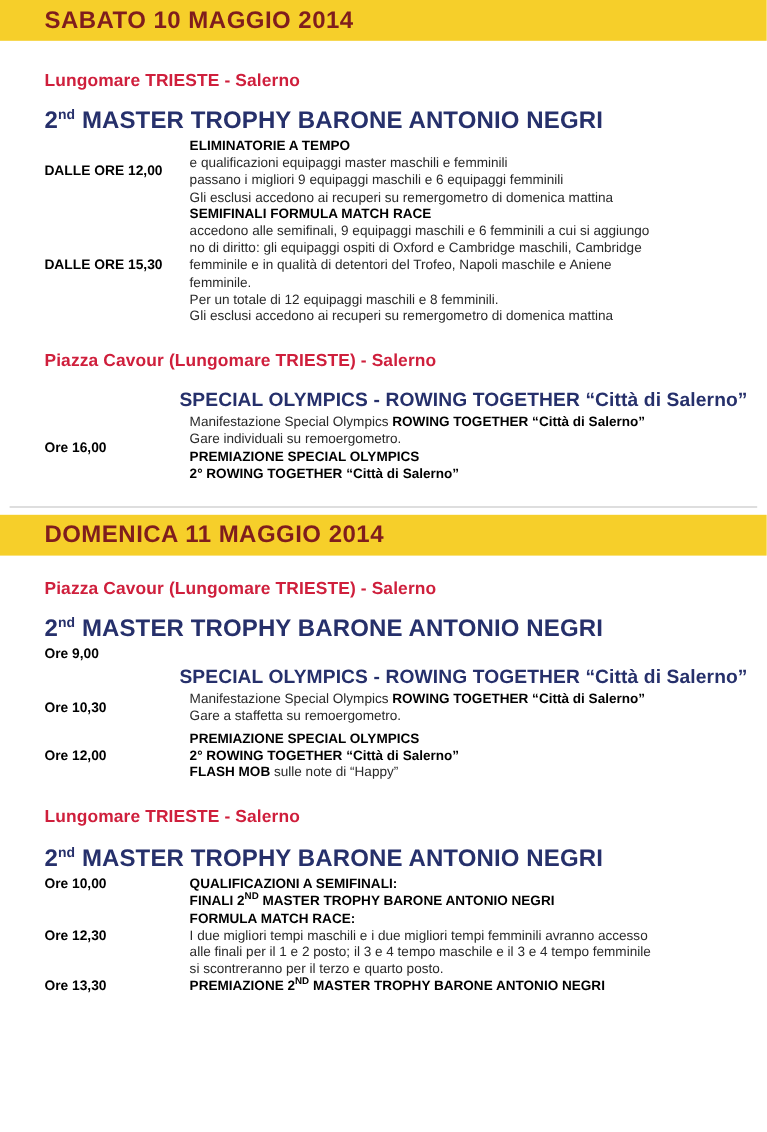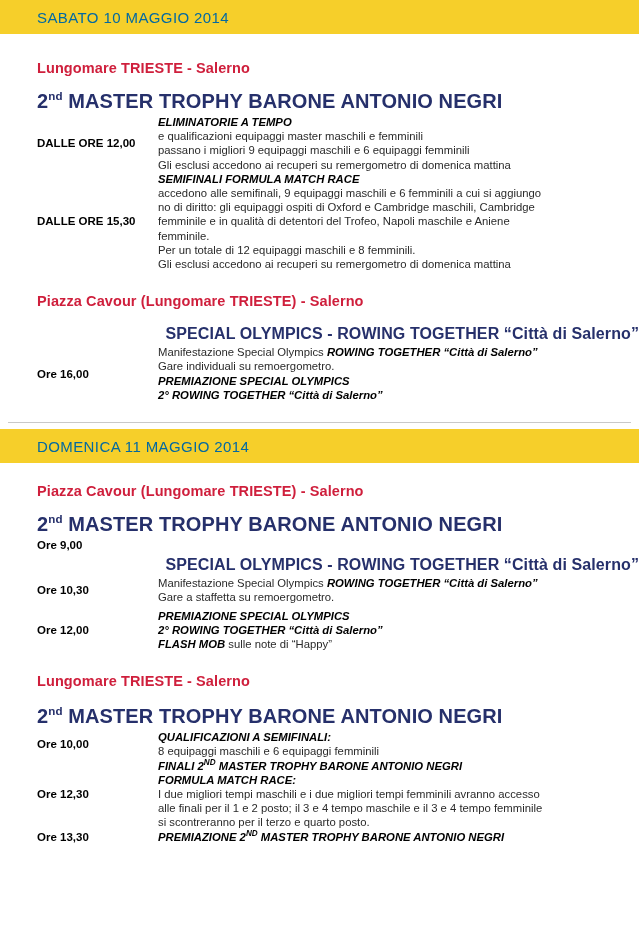--- a/index.html
+++ b/index.html
@@ -19,35 +19,35 @@
   
   .day-banner {
     background: #f6cf2a;
     height: 34px;
     display: flex;
     align-items: center;
     padding-left: 37px;
     box-sizing: border-box;
   }
   .day-banner-text {
-    font-size: 15px;
-    font-weight: normal;
+    font-size: 20px;
+    font-weight: bold;
     letter-spacing: 0.4px;
-    color: #0369a1;
+    color: #7f1d1d;
   }
 
   .rule {
     height: 1px;
     background: #c9c9c9;
     margin: 0 8px 0 8px;
   }
 
   
   .content {
-    padding: 0 0 0 37px;
+    padding: 0 16px 0 37px;
     box-sizing: border-box;
   }
 
   .venue {
     color: #cf1f3c;
     font-size: 14.5px;
     font-weight: bold;
     letter-spacing: 0.1px;
     margin: 0;
     padding: 0;
@@ -87,21 +87,20 @@
   }
   .sched-body {
     flex: 1 1 auto;
     font-size: 11.3px;
     line-height: 14.2px;
     color: #2a2a2a;
   }
   .sched-body .b {
     font-weight: bold;
     color: #000;
-    font-style: italic;
   }
   .sched-body sup {
     font-size: 0.72em;
     vertical-align: super;
     line-height: 0;
   }
   .line { display: block; white-space: nowrap; }
 
   .sp-2 { height: 2px; }
   .sp-4 { height: 4px; }
@@ -220,21 +219,20 @@
   <div class="venue">Lungomare TRIESTE - Salerno</div>
   <div class="sp-16"></div>
 
   <div class="event-title"><span>2</span><sup>nd</sup><span> MASTER TROPHY BARONE ANTONIO NEGRI</span></div>
   <div class="sp-2"></div>
 
   <div class="sched-row">
     <div class="sched-time">Ore 10,00</div>
     <div class="sched-body">
       <span class="line b">QUALIFICAZIONI A SEMIFINALI:</span>
-      <span class="line">8 equipaggi maschili e 6 equipaggi femminili</span>
     </div>
   </div>
 
   <div class="sched-row">
     <div class="sched-time">Ore 12,30</div>
     <div class="sched-body">
       <span class="line b"><span>FINALI 2</span><sup>ND</sup><span> MASTER TROPHY BARONE ANTONIO NEGRI</span></span>
       <span class="line b">FORMULA MATCH RACE:</span>
       <span class="line">I due migliori tempi maschili e i due migliori tempi femminili avranno accesso</span>
       <span class="line">alle finali per il 1 e 2 posto; il 3 e 4 tempo maschile e il 3 e 4 tempo femminile</span>

